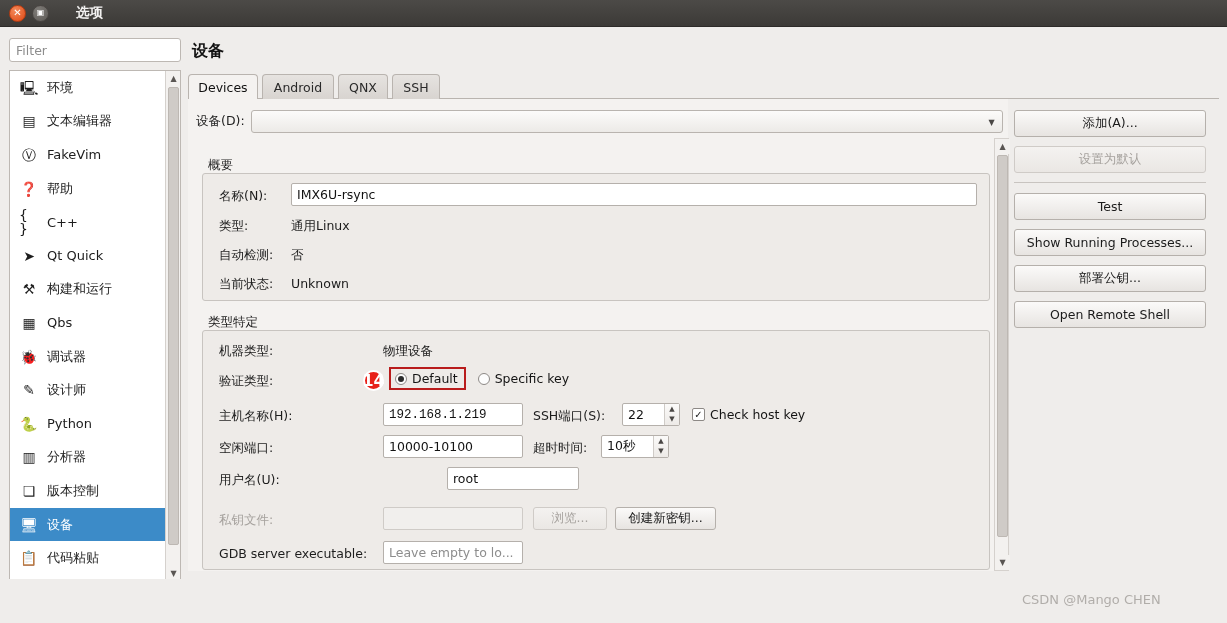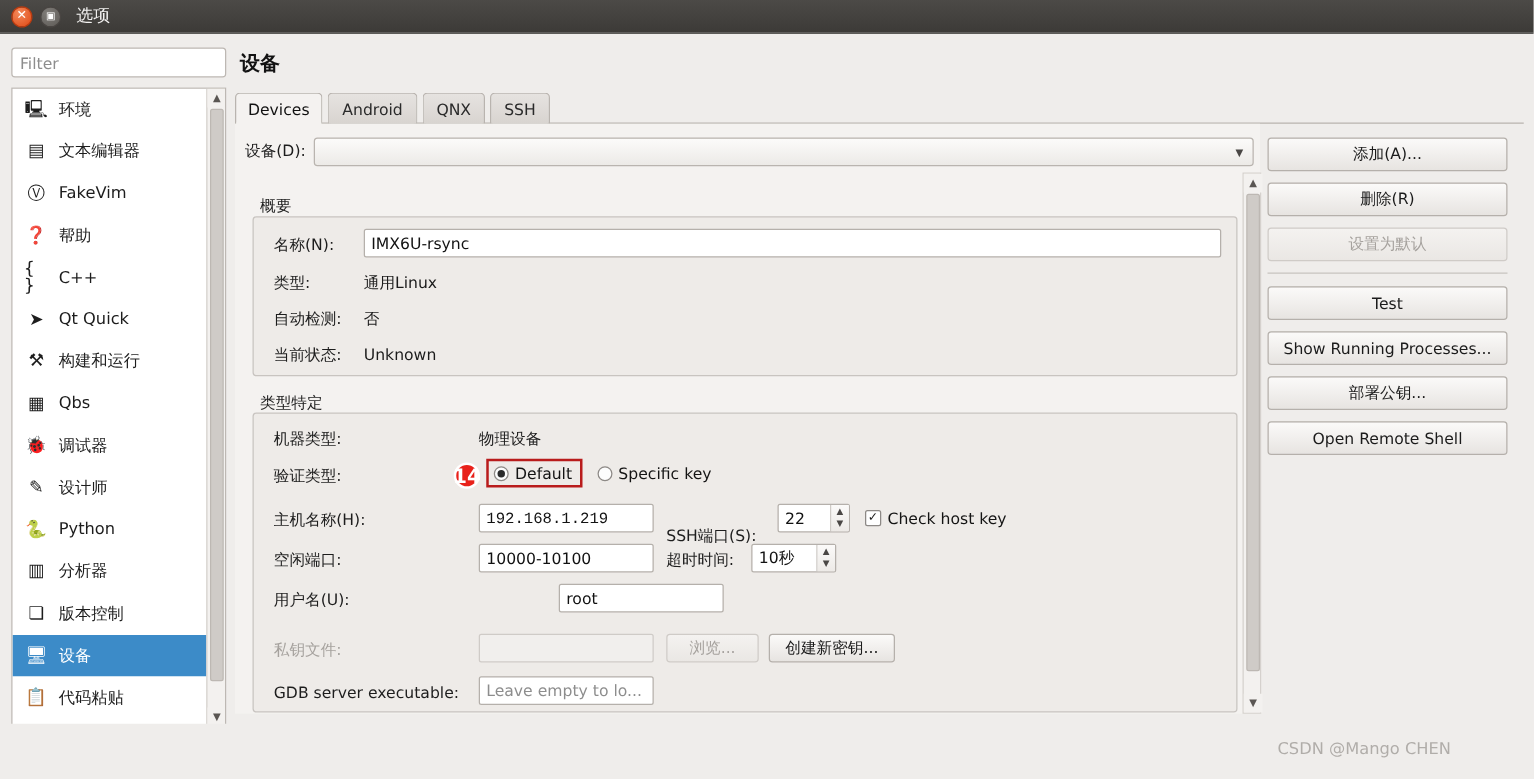--- a/index.html
+++ b/index.html
@@ -24,21 +24,21 @@
   .winbtn {
     width: 17px; height: 17px; border-radius: 50%;
     margin-left: 6px; display: flex; align-items: center; justify-content: center;
     font-size: 9px; color: #ffffff; line-height: 1;
   }
   .winbtn.close { background: radial-gradient(circle at 35% 30%, #f4895a, #dd4814); border: 1px solid #b93b10; margin-left: 9px; }
   .winbtn.max { background: radial-gradient(circle at 35% 30%, #807d79, #5d5a56); border: 1px solid #494542; }
   .winbtn .glyph { font-family: "DejaVu Sans", sans-serif; font-size: 10px; }
   .winbtn.max .glyph { font-size: 8px; }
   .title-text {
-    margin-left: 12px; color: #f2f1f0; font-size: 13.5px; font-weight: normal;
+    margin-left: 27px; color: #f2f1f0; font-size: 13.5px; font-weight: bold;
   }
 
   
   .filter-input {
     position: absolute; left: 9px; top: 38px; width: 172px; height: 24px;
     border: 1px solid #bdb8b3; border-radius: 3px; background: #ffffff;
     padding: 0 6px; font-size: 12.5px; color: #8d8d8d;
     display: flex; align-items: center;
   }
   .sidebar {
@@ -363,21 +363,21 @@
           <span class="radio-circle"></span>
           <span class="radio-label">Specific key</span>
         </div>
       </div>
       <div class="badge" style="left:160px;top:39px;">14</div>
 
       <span class="field-label" style="left:16px;top:77px;">主机名称(H):</span>
       <div class="txt" style="left:180px;top:72px;width:140px;font-family:Liberation Mono, monospace;">
         <span>192.168.1.219</span>
       </div>
-      <span class="field-label" style="left:330px;top:77px;margin-top:13px;">SSH端口(S):</span>
+      <span class="field-label" style="left:330px;top:77px;">SSH端口(S):</span>
       <div class="spin" style="left:419px;top:72px;width:58px;">
         <span>22</span>
         <span class="spin-btns">
             <span>▲</span>
             <span>▼</span>
           </span>
       </div>
       <div class="checkrow" style="left:489px;top:76px;">
         <span class="checkbox">✓</span>
         <span class="radio-label">Check host key</span>
@@ -422,23 +422,20 @@
   <div class="content-scroll">
     <div class="sb-arrow up">▲</div>
     <div class="sb-thumb" style="top:16px;height:382px;"></div>
     <div class="sb-arrow down">▼</div>
   </div>
 
   <div class="rightcol">
     <div class="btn">
         <span>添加(A)...</span>
       </div>
-    <div class="btn">
-        <span>删除(R)</span>
-      </div>
     <div class="btn disabled">
         <span>设置为默认</span>
       </div>
     <div class="rc-sep"></div>
     <div class="btn">
         <span>Test</span>
       </div>
     <div class="btn">
         <span>Show Running Processes...</span>
       </div>

